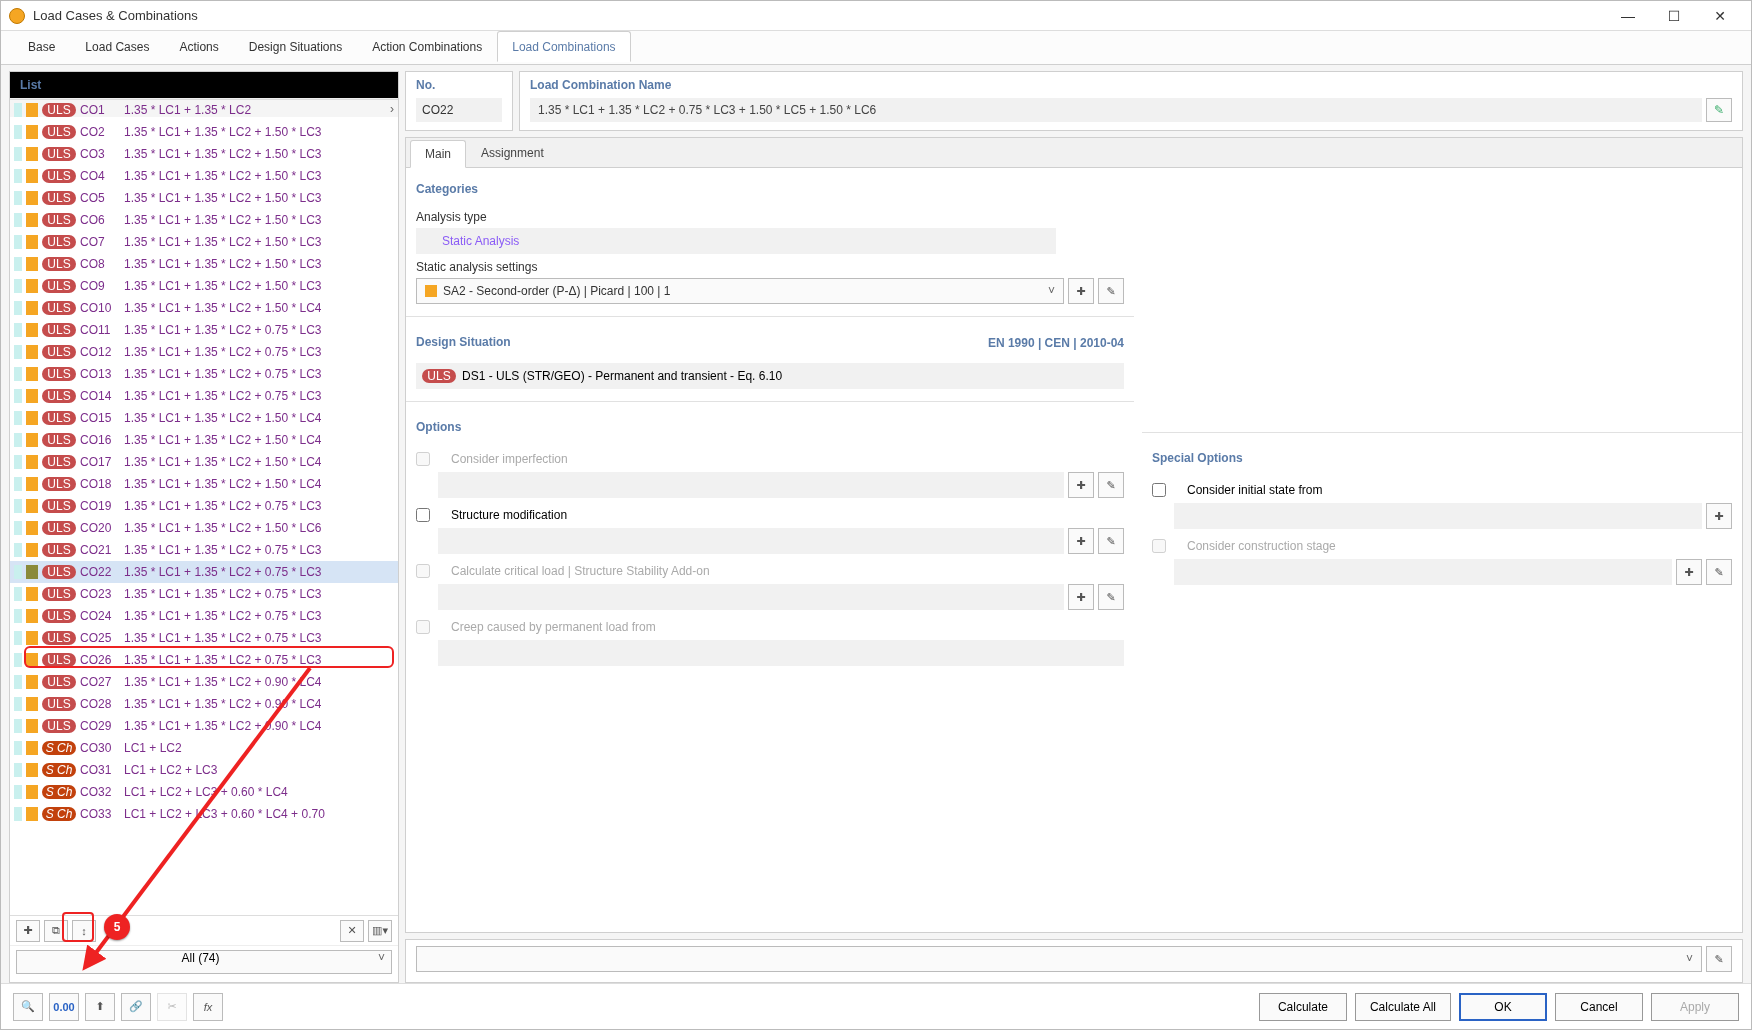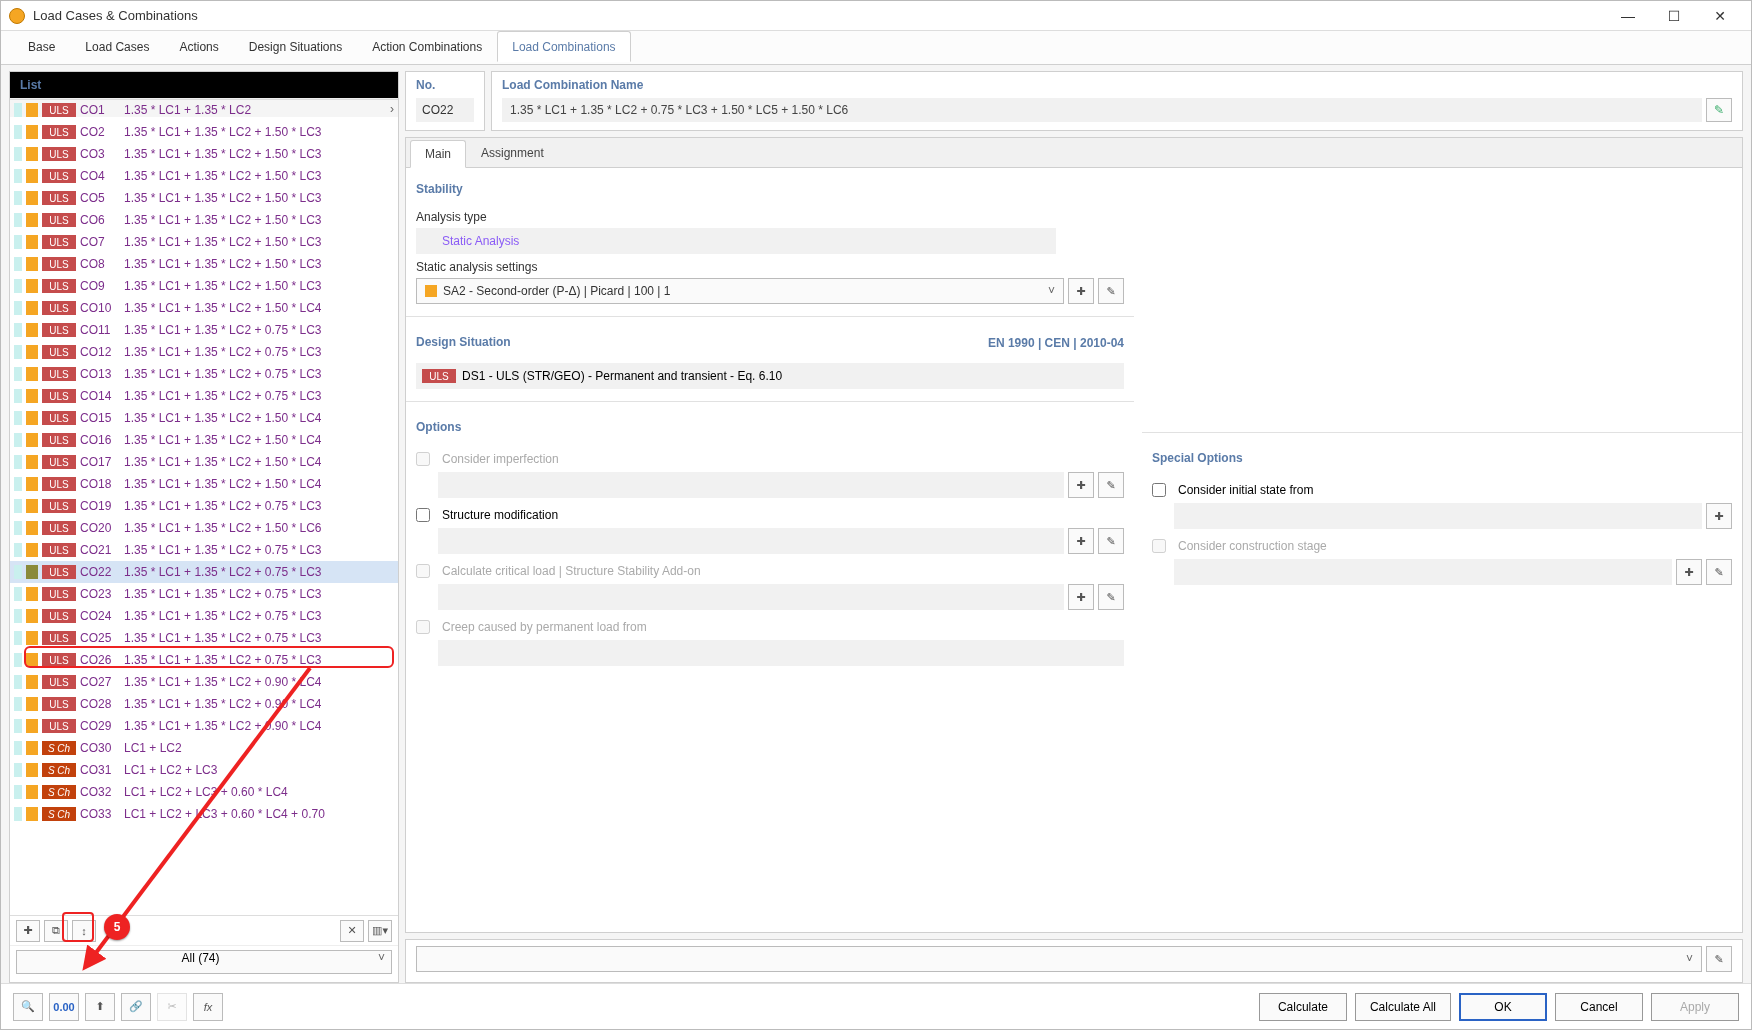--- a/index.html
+++ b/index.html
@@ -24,21 +24,21 @@
 
 
 .left-panel { width: 390px; display: flex; flex-direction: column; background: #fff; border: 1px solid #cfcfcf; }
 .panel-head { background: #000000; color: #5a7ba8; font-weight: 600; padding: 6px 10px; border-bottom: 1px solid #eee; }
 
 .list-wrap { flex: 1; overflow: hidden; position: relative; }
 .list { position: absolute; inset: 0 0 18px 0; overflow-y: scroll; overflow-x: hidden; }
 .list-row { display: flex; align-items: center; height: 22px; padding: 0 4px; gap: 4px; white-space: nowrap; cursor: pointer; }
 .list-row .sw1 { width: 8px; height: 14px; background: #c9f0ee; }
 .list-row .sw2 { width: 12px; height: 14px; }
-.badge { width: 34px; height: 14px; display: inline-flex; align-items: center; justify-content: center; color: #fff; font-size: 10px; }
+.badge { width: 34px; height: 14px; display: inline-flex; align-items: center; justify-content: center; color: #fff; font-size: 12px; border-radius: 7px; }
 .badge.uls { background: #c54c4c; }
 .badge.sch { background: #c2410c; font-style: italic; }
 .co { width: 40px; color: #7c2d8b; }
 .combo { color: #7c2d8b; overflow: hidden; text-overflow: ellipsis; }
 .list-row.selected { background: #d6e4f5; }
 .list-row.selected .combo { background: #d6e4f5; }
 .red-rect { position: absolute; border: 2px solid #e22; border-radius: 6px; pointer-events: none; }
 
 .hscroll { height: 18px; background: #f5f5f5; border-top: 1px solid #ddd; display: flex; align-items: center; justify-content: space-between; padding: 0 4px; color: #666; font-size: 10px; }
 
@@ -46,21 +46,21 @@
 .tool-btn { width: 24px; height: 22px; border: 1px solid #bbb; background: #fafafa; display: inline-flex; align-items: center; justify-content: center; font-size: 11px; color: #555; cursor: pointer; }
 .filter-row { padding: 4px 6px 8px; border-top: 1px solid #eee; }
 .filter-select { width: 100%; height: 24px; border: 1px solid #bbb; padding: 0 6px; text-align: center; background: #fafafa; }
 
 
 .right-panel { flex: 1; display: flex; flex-direction: column; gap: 6px; }
 
 .top-row { display: flex; gap: 6px; }
 .box { background: #fff; border: 1px solid #cfcfcf; padding: 6px 10px 8px; }
 .box-head { color: #5a7ba8; font-weight: 600; margin-bottom: 6px; }
-.no-box { width: 80px; }
+.no-box { width: 108px; }
 .no-val { background: #f1f1f1; height: 24px; display: flex; align-items: center; padding: 0 6px; color: #333; }
 .name-box { flex: 1; display: flex; flex-direction: column; }
 .name-row { display: flex; gap: 4px; }
 .name-input { flex: 1; background: #f1f1f1; height: 24px; display: flex; align-items: center; padding: 0 8px; color: #444; overflow: hidden; }
 .edit-btn { width: 26px; height: 24px; border: 1px solid #bbb; background: #fafafa; display: flex; align-items: center; justify-content: center; color: #3a6; }
 .solve-box { width: 190px; }
 .solve-box label { display: flex; align-items: center; gap: 6px; }
 .solve-box input[type=checkbox] { width: 14px; height: 14px; }
 
 
@@ -83,21 +83,21 @@
 .field-select::after { content: "˅"; position: absolute; right: 8px; color: #666; }
 .inline-btns { display: flex; gap: 4px; }
 .inline-btns .tool-btn { width: 26px; height: 26px; }
 
 .sw-sa { display:inline-block; width:12px; height:12px; background:#f5a623; margin-right:6px; }
 
 .ds-row { display: flex; align-items: center; justify-content: space-between; }
 .ds-right { color: #5a7ba8; font-weight: 600; }
 .ds-value { background: #f1f1f1; height: 26px; display: flex; align-items: center; padding: 0 6px; gap: 6px; margin-top: 6px; }
 
-.check-row { display: flex; align-items: flex-start; gap: 12px; margin: 10px 0 6px; }
+.check-row { display: flex; align-items: flex-start; gap: 21px; margin: 10px 0 6px; }
 .check-row input[type=checkbox] { width: 14px; height: 14px; }
 .check-row.disabled { color: #aaa; }
 .opt-field { display: flex; gap: 4px; margin-left: 22px; }
 .opt-field .field-readonly { flex: 1; }
 
 
 .comment-box { background: #fff; border: 1px solid #cfcfcf; padding: 6px 10px 10px; }
 .comment-row { display: flex; gap: 4px; }
 .comment-row .field-select { flex: 1; }
 
@@ -436,21 +436,21 @@
 
       <div class="subtabs-box">
         <div class="subtabs" id="subtabs">
             <div class="subtab active">Main</div>
             <div class="subtab">Assignment</div>
           </div>
 
         <div class="form-body">
           <div class="form-col">
             <div class="section">
-              <div class="section-head">Stability</div>
+              <div class="section-head">Categories</div>
               <div class="field-label">Analysis type</div>
               <div class="field-readonly" style="max-width:640px;">
                 <span class="sw1" style="display:inline-block;width:12px;height:12px;margin-right:6px;"></span>
                 <span>Static Analysis</span>
               </div>
               <div class="field-label">Static analysis settings</div>
               <div style="display:flex;gap:4px;max-width:720px;">
                 <div class="field-select" style="flex:1;">
                   <span class="sw-sa"></span>
                   <span>SA2 - Second-order (P-Δ) | Picard | 100 | 1</span>

